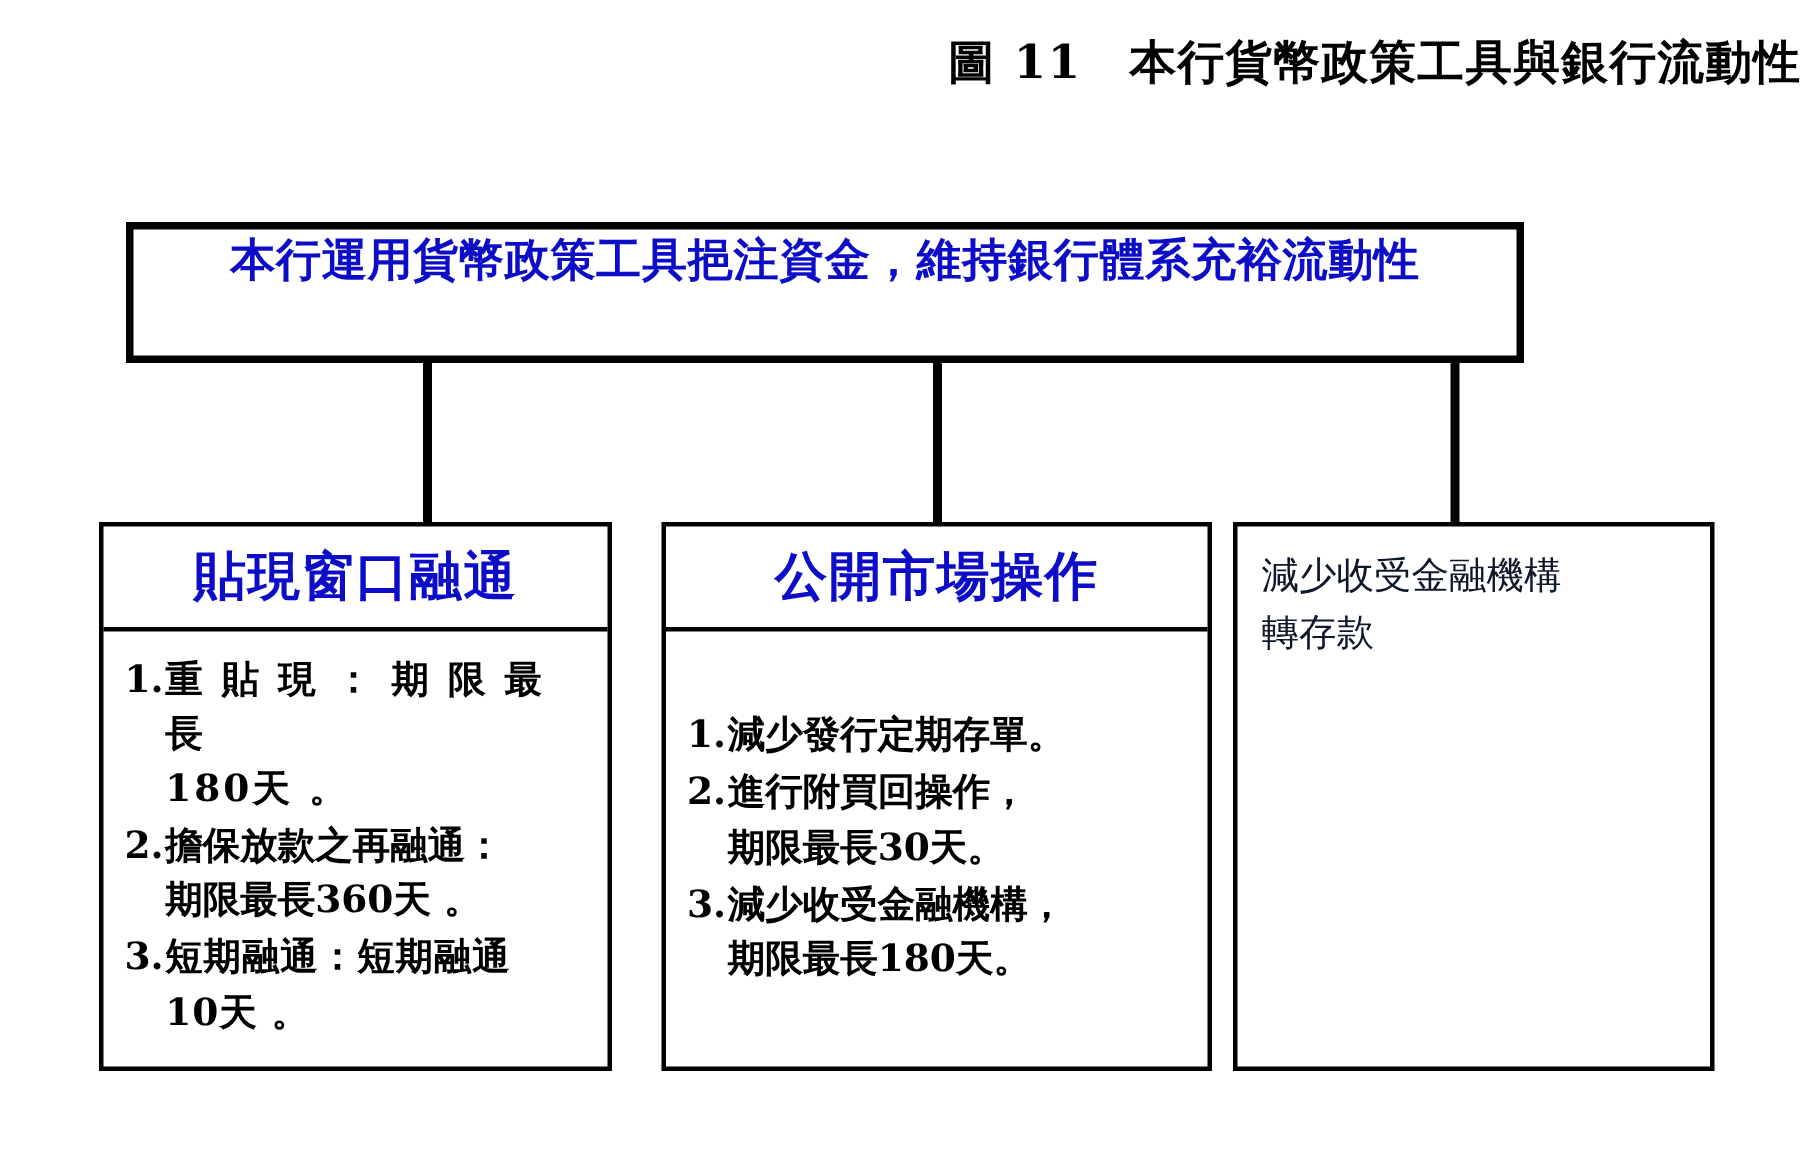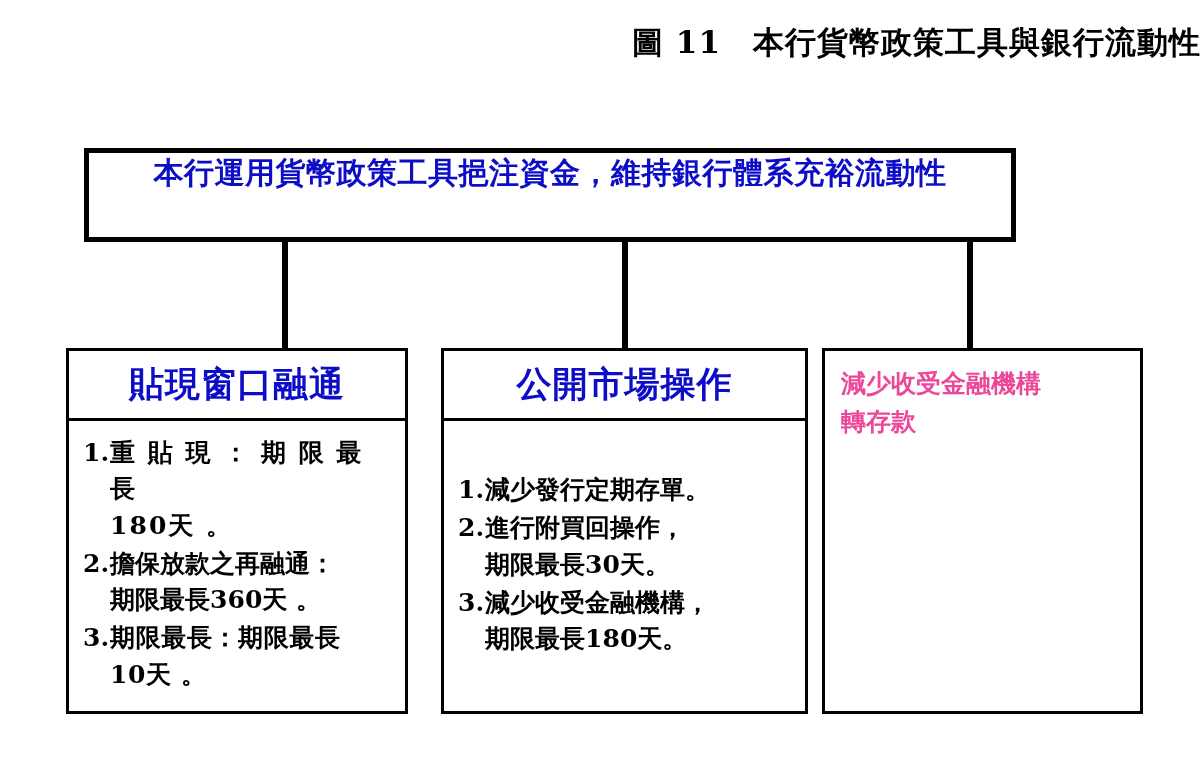--- a/index.html
+++ b/index.html
@@ -120,22 +120,22 @@
   }
 
   
   #col-box-0 .list-item { font-size: 25px; }
   #col-box-0 .list-item:first-child .list-text { letter-spacing: 2.0px; }
   #col-box-0 .list-item:nth-child(3) .list-text { letter-spacing: 0.6px; }
 
   
   .plain-text {
     font-size: 25px;
-    font-weight: bold;
-    color: #ec4899;
+    font-weight: normal;
+    color: #0f172a;
     line-height: 1.5;
     white-space: pre-line;
     padding-left: 2px;
   }
 </style>
 </head>
 <body>
 
 <div id="page">
 
@@ -157,21 +157,21 @@
         <span class="list-text">重 貼 現 ： 期 限 最 長
 180天 。</span>
       </div>
       <div class="list-item">
         <span class="list-num">2.</span>
         <span class="list-text">擔保放款之再融通：
 期限最長360天 。</span>
       </div>
       <div class="list-item">
         <span class="list-num">3.</span>
-        <span class="list-text">期限最長：期限最長
+        <span class="list-text">短期融通：短期融通
 10天 。</span>
       </div>
     </div>
   </div>
 
   <div class="col-box" id="col-box-1">
     <div class="col-header">公開市場操作</div>
     <div class="col-body">
       <div class="list-item">
         <span class="list-num">1.</span>

